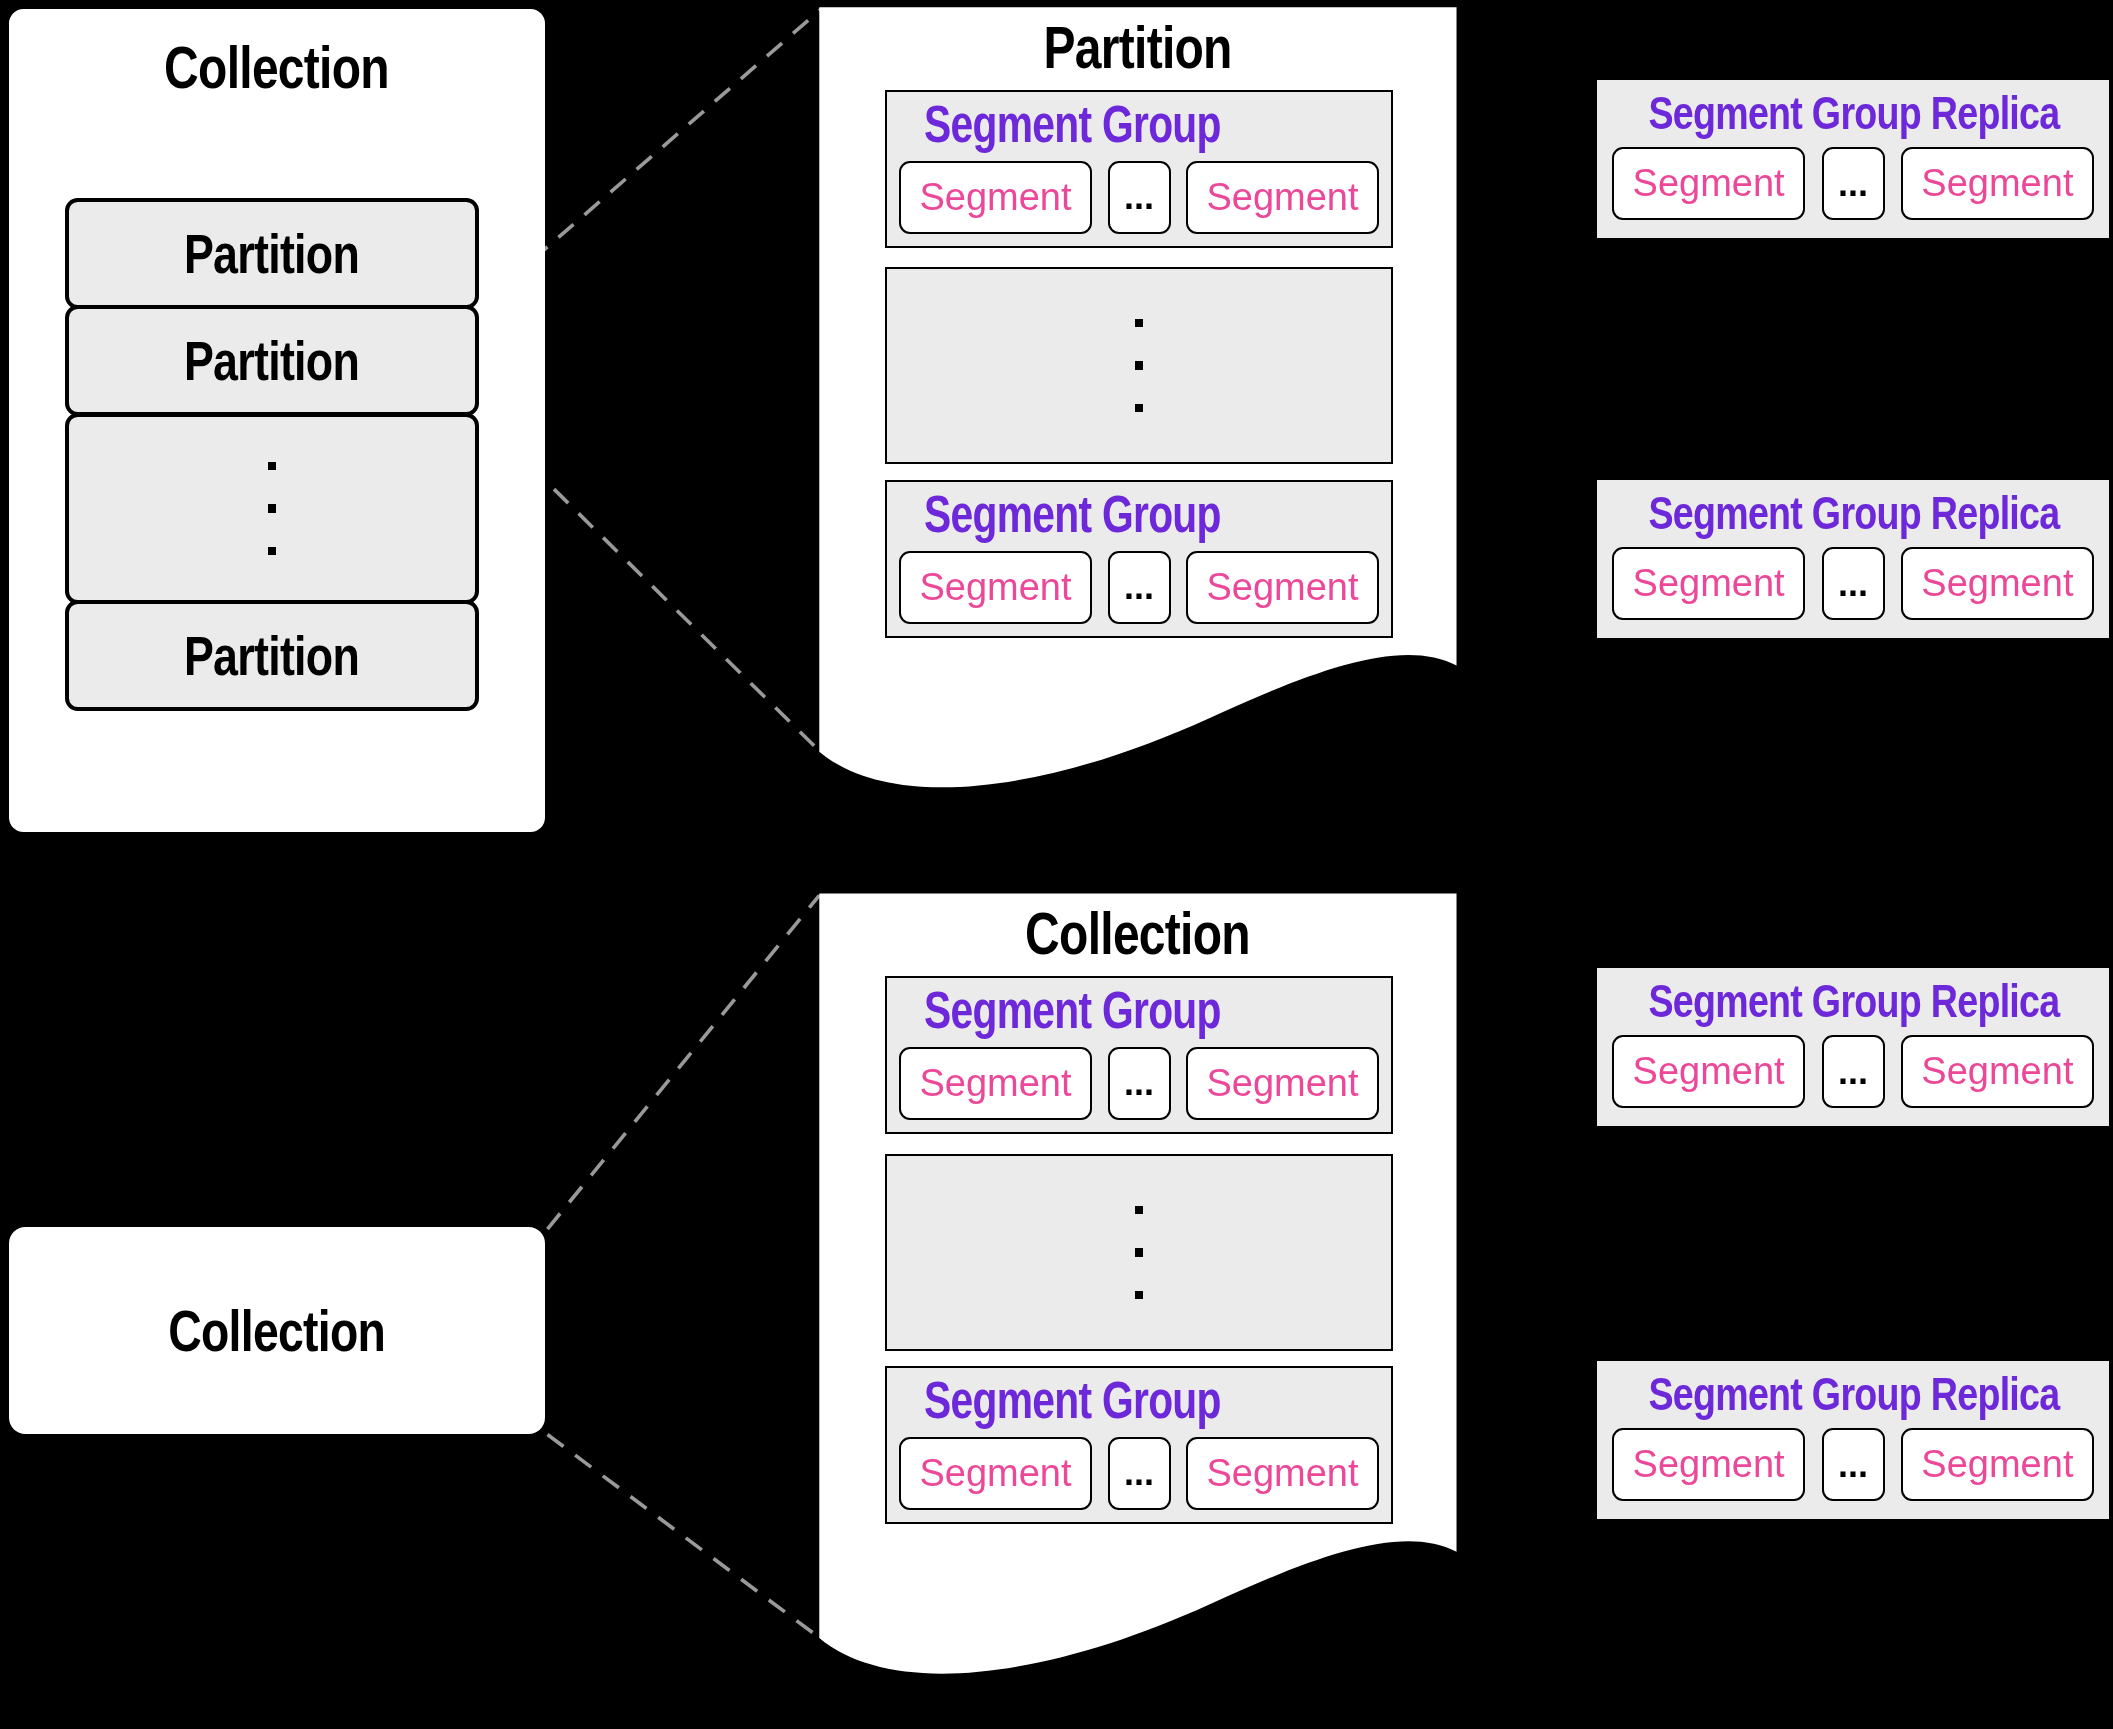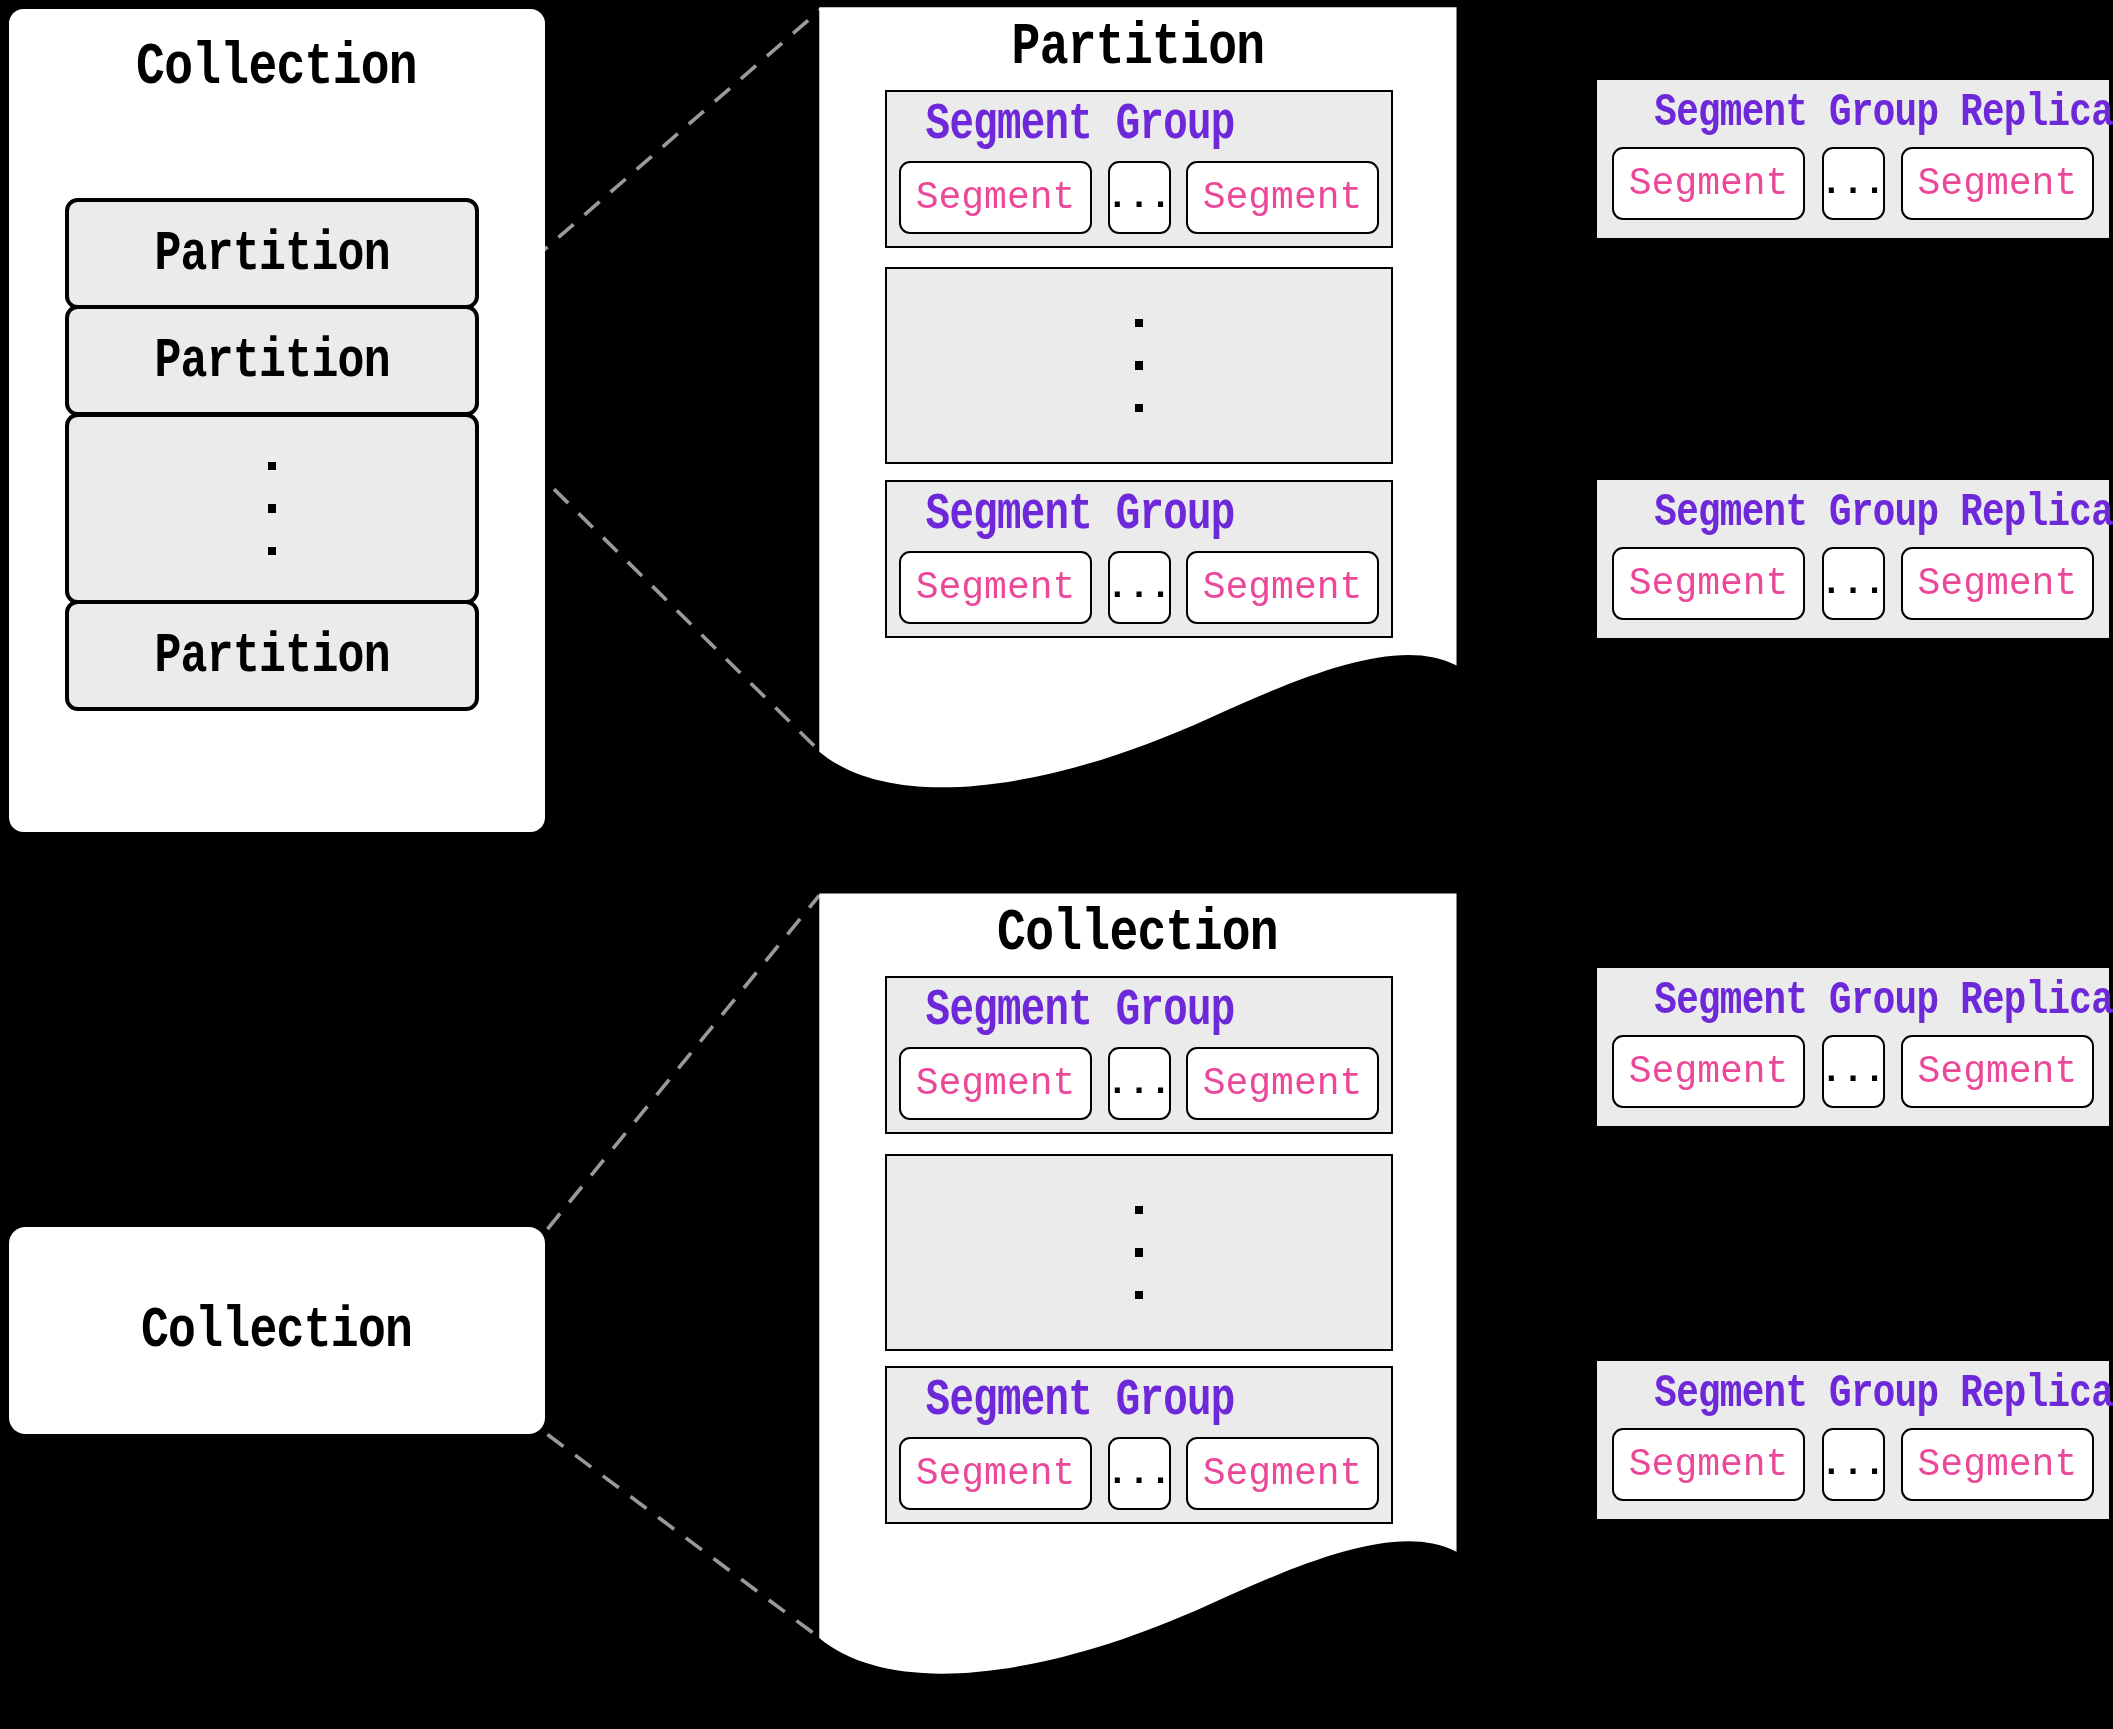--- a/index.html
+++ b/index.html
@@ -1,20 +1,20 @@
 <!DOCTYPE html>
 <html style="font-size:14.5px"><head>
 <meta charset="utf-8">
 <style>
   html,body{margin:0;padding:0;background:#000;}
   .canvas{
     position:relative;
     width:2114px;height:1729px;
     background:#000;
-    font-family:Liberation Mono, monospace;
+    font-family:Liberation Sans, sans-serif;
     overflow:hidden;
   }
   .canvas svg.bg{position:absolute;left:0;top:0;}
   .abs{position:absolute;box-sizing:border-box;}
 
   
   .cond{display:inline-block;transform:scaleX(0.8);transform-origin:center;white-space:nowrap;font-weight:bold;letter-spacing:-0.9px;}
 
   
   .panel{left:9px;top:9px;width:536px;height:823px;background:#fff;border-radius:14.5px;}

